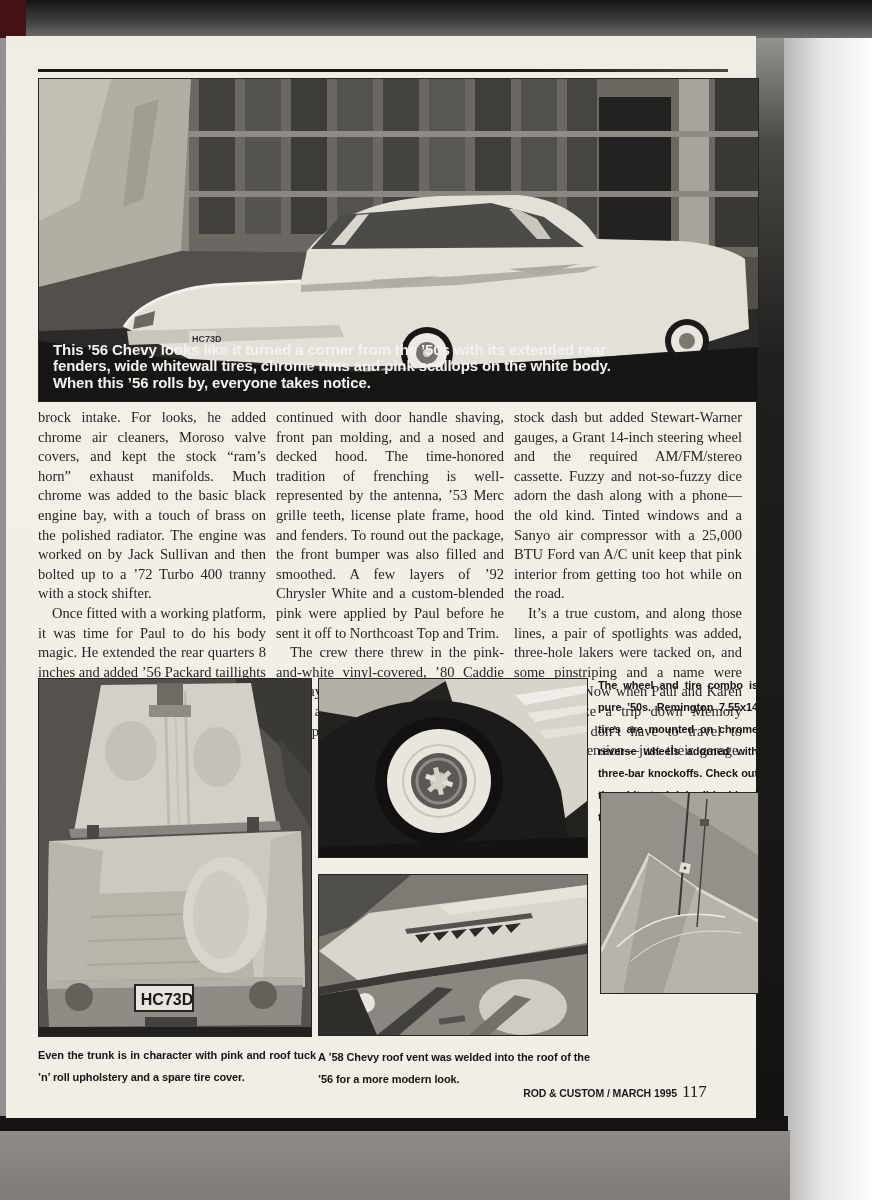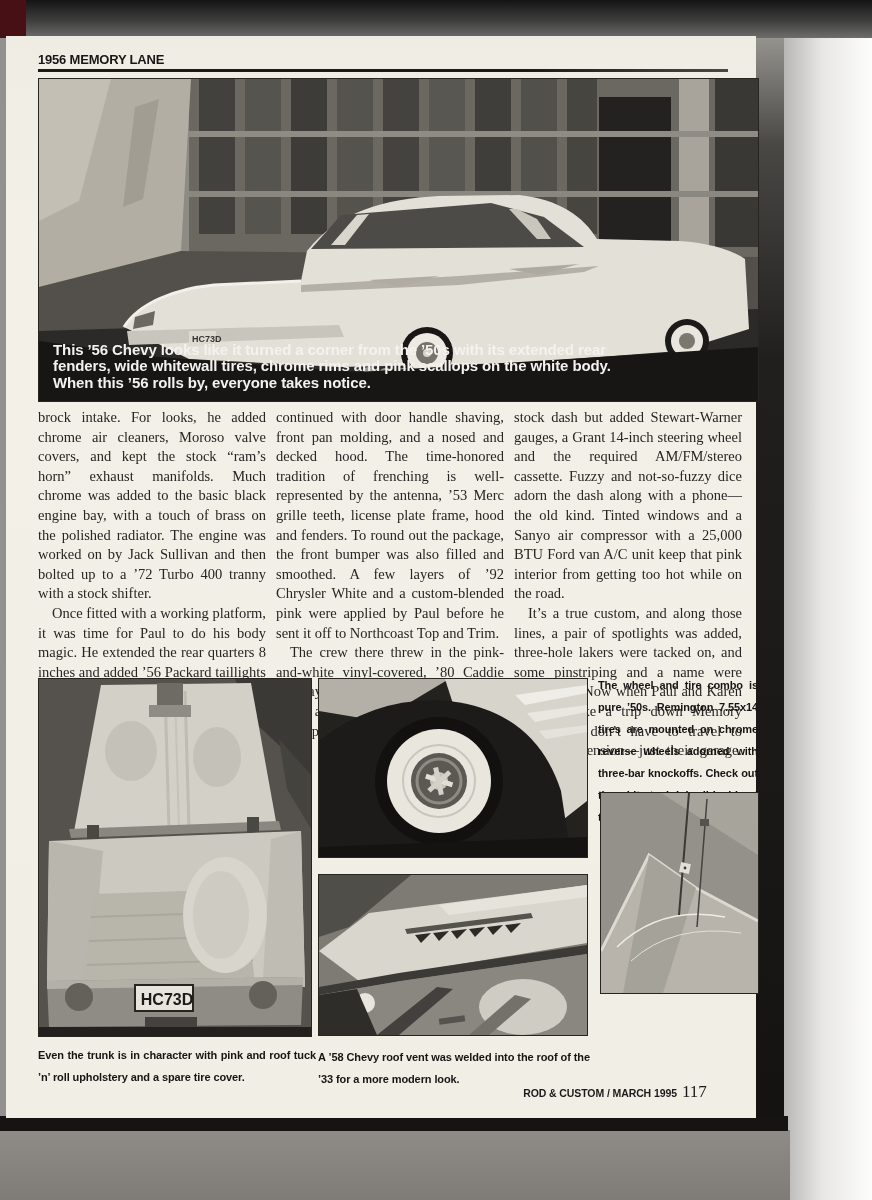--- a/index.html
+++ b/index.html
@@ -71,21 +71,20 @@
 
 <div class="abs far-right-panel"></div>
 <div class="abs bottom-gray"></div>
 <div class="abs bottom-black-bar"></div>
 <div class="abs right-edge-strip"></div>
 <div class="abs top-band"></div>
 <div class="abs red-corner"></div>
 
 <div class="abs page">
 
-  <div class="abs kicker">1956 MEMORY LANE</div>
   <div class="abs kicker-rule"></div>
 
   <div class="abs photo main-photo">
     <svg viewBox="0 0 719 322" preserveAspectRatio="none">
       <rect width="719" height="322" fill="#8e8b85"></rect>
 
       <rect x="150" y="0" width="569" height="178" fill="#6b6862"></rect>
       <rect x="160" y="0" width="36" height="155" fill="#43413d"></rect>
       <rect x="206" y="0" width="36" height="155" fill="#56544e"></rect>
       <rect x="252" y="0" width="36" height="155" fill="#3e3c38"></rect>
@@ -234,21 +233,21 @@
       <polygon points="0,112 80,98 268,70 268,79 82,106 0,120" fill="#3c3a36"></polygon>
       <polygon points="0,120 82,106 268,79 268,160 0,160" fill="#8a8780"></polygon>
       <ellipse cx="204" cy="132" rx="44" ry="28" fill="#cfccc3"></ellipse>
       <polygon points="58,160 118,112 134,114 80,160" fill="#43413d"></polygon>
       <polygon points="150,160 196,120 212,124 170,160" fill="#74716a"></polygon>
       <circle cx="46" cy="128" r="10" fill="#e8e5dd"></circle>
       <polygon points="0,120 38,114 58,160 0,160" fill="#2e2d2a"></polygon>
       <rect x="120" y="142" width="26" height="6" fill="#55534e" transform="rotate(-8 133 145)"></rect>
     </svg>
   </div>
-  <div class="abs caption vent-caption">A ’58 Chevy roof vent was welded into the roof of the ’33 for a more modern look.</div>
+  <div class="abs caption vent-caption">A ’58 Chevy roof vent was welded into the roof of the ’56 for a more modern look.</div>
 
   <div class="abs caption wheel-caption">The wheel and tire combo is pure ’50s. Remington 7.55x14 tires are mounted on chrome reverse wheels adorned with three-bar knockoffs. Check out the white tuck ’n’ roll inside of the front wheelwell.</div>
 
   <div class="abs photo antenna-photo">
     <svg viewBox="0 0 157 200" preserveAspectRatio="none">
       <rect width="157" height="200" fill="#94918a"></rect>
       <polygon points="60,0 157,0 157,62" fill="#a7a49c"></polygon>
       <polygon points="0,158 48,62 95,95 157,128 157,200 0,200" fill="#b8b4ab"></polygon>
       <polyline points="0,158 48,62 95,95 157,128" stroke="#dcd9d1" stroke-width="3" fill="none"></polyline>
       <polygon points="48,62 95,95 62,200 22,200" fill="#a5a299"></polygon>

